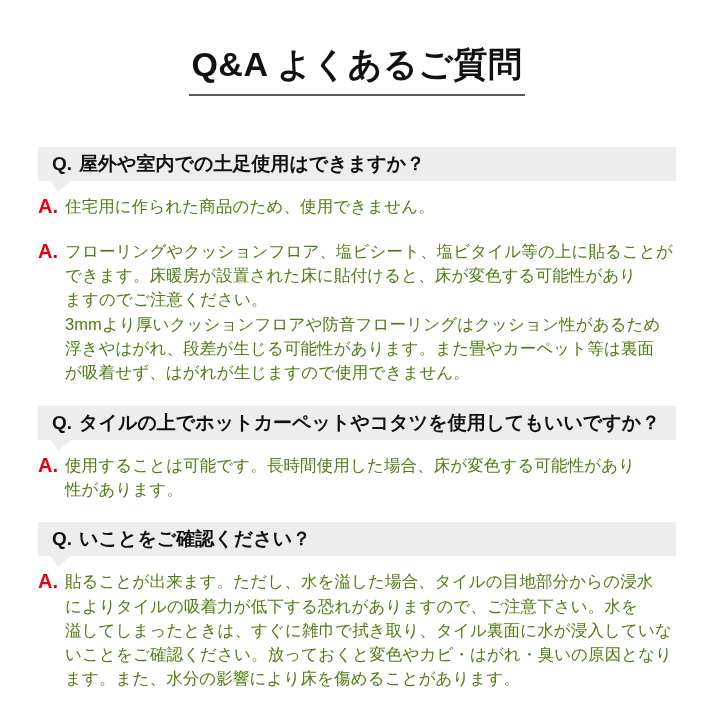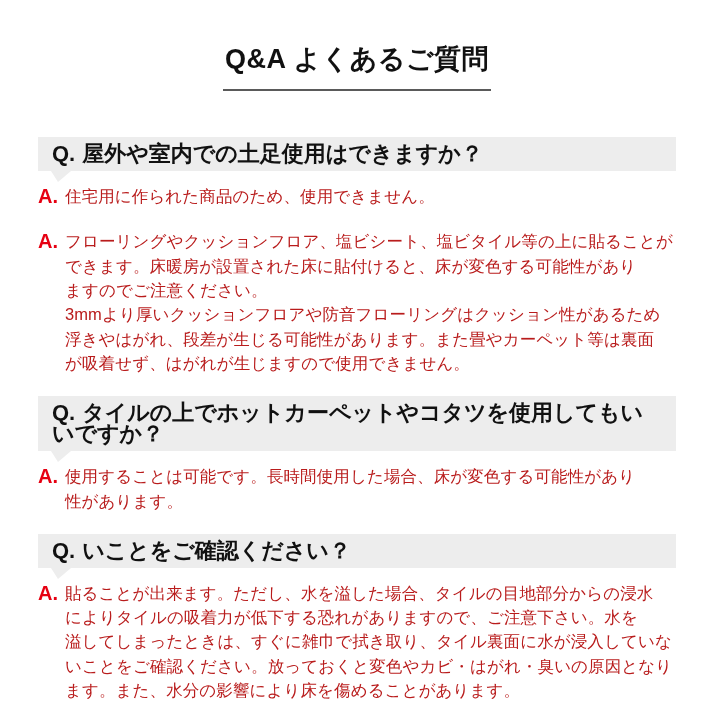--- a/index.html
+++ b/index.html
@@ -12,32 +12,32 @@
   body{
     width:713px;height:713px;overflow:hidden;
     font-family:"Liberation Sans","DejaVu Sans",sans-serif;
     color:var(--text);
   }
   .page{padding:20px 37px 0 38px;box-sizing:border-box;}
 
   .title-wrap{text-align:center;margin:0 0 28px 0;}
   .page-title{
     display:inline-block;
-    font-size:27px;line-height:38px;font-weight:bold;color:#111;
+    font-size:34px;line-height:38px;font-weight:bold;color:#111;
     padding:2px 2px 11px 2px;
     border-bottom:2px solid var(--underline);
     letter-spacing:0.5px;
     white-space:nowrap;
   }
 
   .qa-item{margin-bottom:21px;}
   .q-bar{
     position:relative;
     background:var(--q-bg);
-    font-size:22px;line-height:21px;font-weight:bold;color:#111;
+    font-size:19px;line-height:21px;font-weight:bold;color:#111;
     padding:6px 14px 7px 14px;
     margin-bottom:13px;
   }
   .q-bar .bubble-tail{
     position:absolute;top:100%;left:13px;
     width:0;height:0;
     border-top:11px solid var(--q-bg);
     border-left:7px solid transparent;
     border-right:13px solid transparent;
   }
@@ -46,21 +46,21 @@
   .a-row{display:flex;align-items:flex-start;}
   .a-marker{
     color:var(--a-red);
     font-weight:bold;
     font-size:20px;line-height:24px;
     margin-right:7px;
     flex:0 0 auto;
   }
   .a-text{
     font-size:16.5px;line-height:24.3px;
-    color:#b91c1c;
+    color:#4d7c0f;
     white-space:pre-line;
     letter-spacing:0.1px;
   }
 </style>
 </head>
 <body>
 
 <div class="page">
   <div class="title-wrap">
     <h1 class="page-title">Q&amp;A よくあるご質問</h1>

